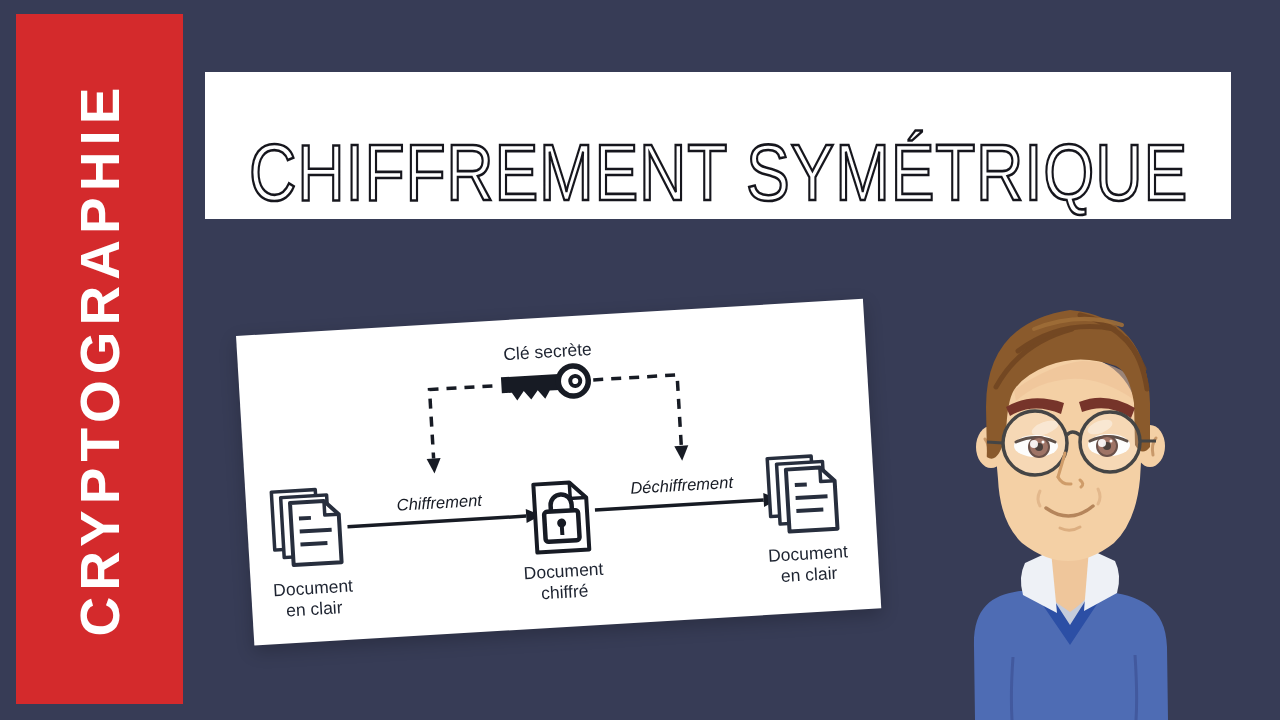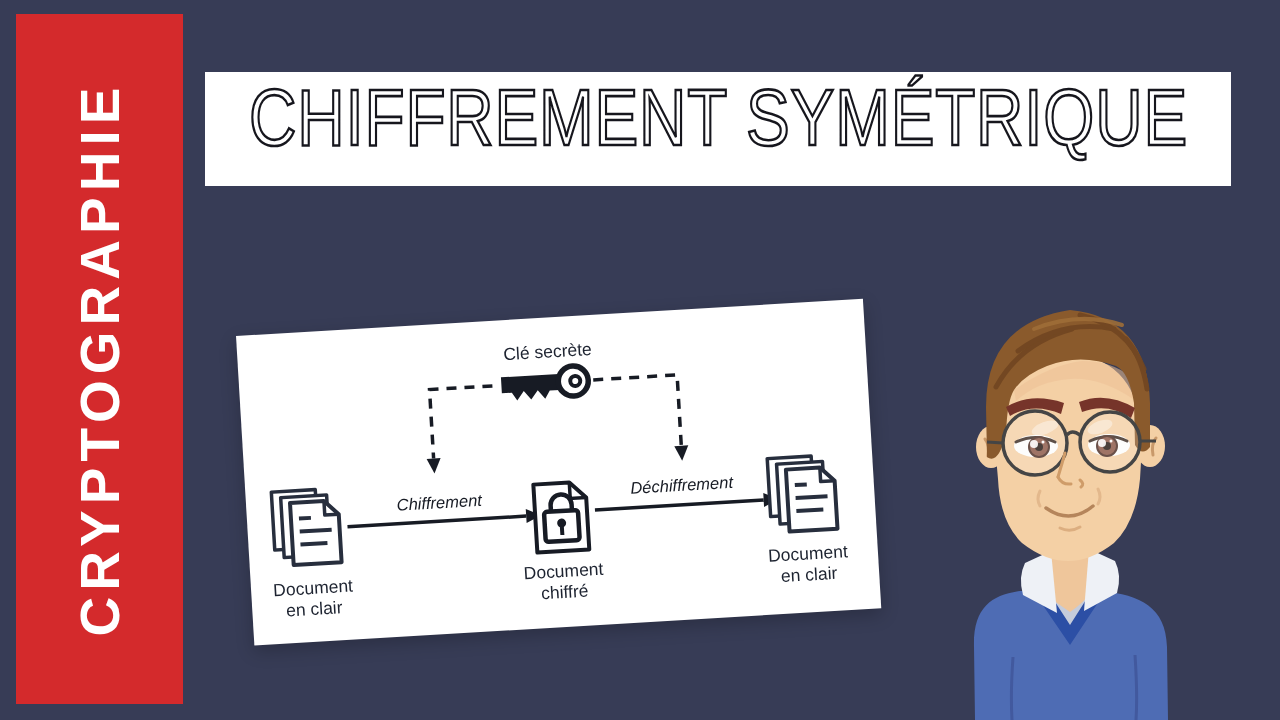--- a/index.html
+++ b/index.html
@@ -14,22 +14,22 @@
     background:#d42a2c;
   }
   .red-banner .vtext{
     position:absolute;left:50%;top:50%;
     transform:translate(-50%,-50%) rotate(-90deg);
     white-space:nowrap;
     color:#ffffff;font-weight:bold;font-size:55px;letter-spacing:6px;
   }
   
   .title-bar{
-    position:absolute;left:205px;top:72px;width:1026px;height:114px;
-    background:#ffffff;display:flex;align-items:flex-start;justify-content:center;
+    position:absolute;left:205px;top:72px;width:1026px;height:147px;
+    background:#ffffff;display:flex;align-items:flex-end;justify-content:center;
   }
   .title-text{
     color:#16161d;font-size:80px;font-weight:normal;white-space:nowrap;
     transform:scaleX(0.82);transform-origin:center;letter-spacing:1px;
   }
   @supports (-webkit-text-stroke: 1px black){
     .title-text{color:#ffffff;-webkit-text-stroke:2.6px #16161d;}
   }
   
   .diagram-card{

